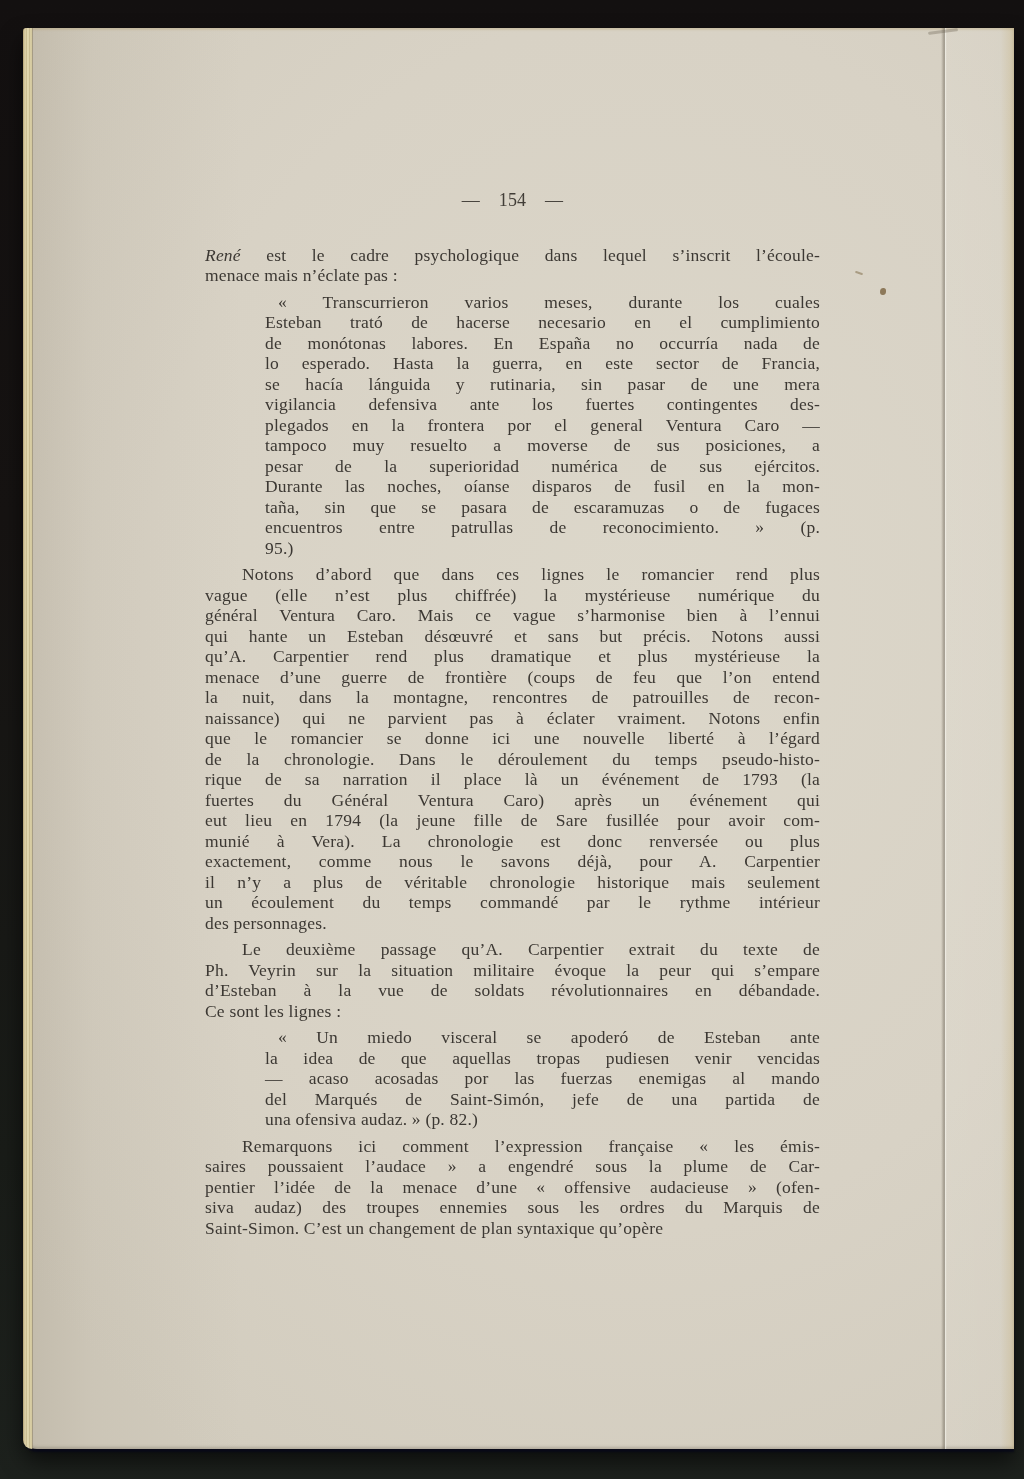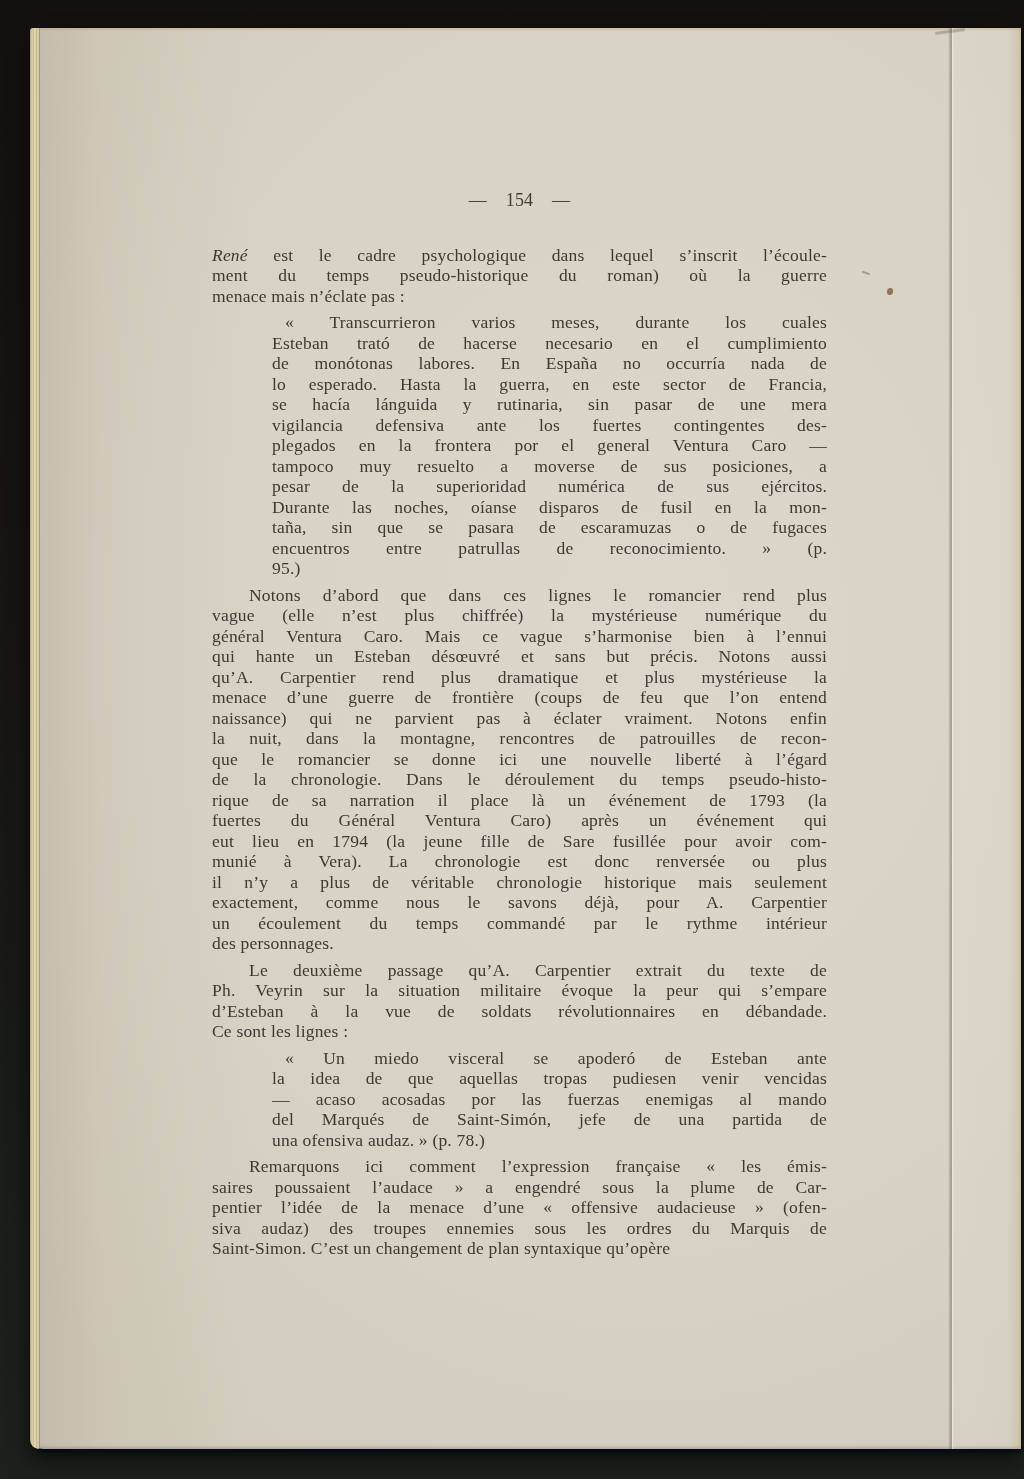--- a/index.html
+++ b/index.html
@@ -3,21 +3,21 @@
 <meta charset="utf-8">
 <style>
   html,body{margin:0;padding:0;}
   body{
     width:1024px;height:1479px;
     overflow:hidden;position:relative;
     background:linear-gradient(180deg,#131010 0%,#161312 35%,#191c18 78%,#1d211d 100%);
     font-family:"Liberation Serif","DejaVu Serif",serif;
   }
   .book-page{
-    position:absolute;left:30px;top:28px;width:991px;height:1421px;
+    position:absolute;left:23px;top:28px;width:991px;height:1421px;
     background:
       linear-gradient(90deg,rgba(120,108,86,.18) 0px,rgba(120,108,86,.07) 70px,rgba(0,0,0,0) 220px),
       radial-gradient(ellipse 900px 1100px at 62% 42%,#dcd7ca 0%,#d8d2c5 55%,#d2ccbe 90%),
       #d6d0c3;
     border-radius:5px 0 0 14px;
     box-shadow:0 3px 2px rgba(8,10,24,.95),0 12px 22px rgba(0,0,0,.6),
       inset 0 2px 2px rgba(176,154,96,.28),inset 0 -2px 3px rgba(90,84,66,.28);
     color:#3c3833;
   }
   .page-edge{
@@ -73,21 +73,20 @@
   <div class="crease"></div>
   <div class="right-leaf"></div>
   <div class="fold-notch"></div>
   <div class="speck"></div>
   <div class="speck2"></div>
   <div class="text-column">
     <div class="page-number">— 154 —</div>
     <div id="blocks-host">
         <div class="block para">
           <div class="line"><i>René</i> est le cadre psychologique dans lequel s’inscrit l’écoule-</div>
-          <div class="line">ment du temps pseudo-historique du roman) où la guerre</div>
           <div class="line last">menace mais n’éclate pas :</div>
         </div>
         <div class="block quote">
           <div class="line">« Transcurrieron varios meses, durante los cuales</div>
           <div class="line">Esteban trató de hacerse necesario en el cumplimiento</div>
           <div class="line">de monótonas labores. En España no occurría nada de</div>
           <div class="line">lo esperado. Hasta la guerra, en este sector de Francia,</div>
           <div class="line">se hacía lánguida y rutinaria, sin pasar de une mera</div>
           <div class="line">vigilancia defensiva ante los fuertes contingentes des-</div>
           <div class="line">plegados en la frontera por el general Ventura Caro —</div>
@@ -98,45 +97,45 @@
           <div class="line">encuentros entre patrullas de reconocimiento. » (p.</div>
           <div class="line last">95.)</div>
         </div>
         <div class="block para indent">
           <div class="line">Notons d’abord que dans ces lignes le romancier rend plus</div>
           <div class="line">vague (elle n’est plus chiffrée) la mystérieuse numérique du</div>
           <div class="line">général Ventura Caro. Mais ce vague s’harmonise bien à l’ennui</div>
           <div class="line">qui hante un Esteban désœuvré et sans but précis. Notons aussi</div>
           <div class="line">qu’A. Carpentier rend plus dramatique et plus mystérieuse la</div>
           <div class="line">menace d’une guerre de frontière (coups de feu que l’on entend</div>
+          <div class="line">la nuit, dans la montagne, rencontres de patrouilles de recon-</div>
           <div class="line">naissance) qui ne parvient pas à éclater vraiment. Notons enfin</div>
-          <div class="line">la nuit, dans la montagne, rencontres de patrouilles de recon-</div>
           <div class="line">que le romancier se donne ici une nouvelle liberté à l’égard</div>
           <div class="line">de la chronologie. Dans le déroulement du temps pseudo-histo-</div>
           <div class="line">rique de sa narration il place là un événement de 1793 (la</div>
           <div class="line">fuertes du Général Ventura Caro) après un événement qui</div>
           <div class="line">eut lieu en 1794 (la jeune fille de Sare fusillée pour avoir com-</div>
           <div class="line">munié à Vera). La chronologie est donc renversée ou plus</div>
+          <div class="line">exactement, comme nous le savons déjà, pour A. Carpentier</div>
           <div class="line">il n’y a plus de véritable chronologie historique mais seulement</div>
-          <div class="line">exactement, comme nous le savons déjà, pour A. Carpentier</div>
           <div class="line">un écoulement du temps commandé par le rythme intérieur</div>
           <div class="line last">des personnages.</div>
         </div>
         <div class="block para indent">
           <div class="line">Le deuxième passage qu’A. Carpentier extrait du texte de</div>
           <div class="line">Ph. Veyrin sur la situation militaire évoque la peur qui s’empare</div>
           <div class="line">d’Esteban à la vue de soldats révolutionnaires en débandade.</div>
           <div class="line last">Ce sont les lignes :</div>
         </div>
         <div class="block quote">
           <div class="line">« Un miedo visceral se apoderó de Esteban ante</div>
           <div class="line">la idea de que aquellas tropas pudiesen venir vencidas</div>
           <div class="line">— acaso acosadas por las fuerzas enemigas al mando</div>
           <div class="line">del Marqués de Saint-Simón, jefe de una partida de</div>
-          <div class="line last">una ofensiva audaz. » (p. 78.)</div>
+          <div class="line last">una ofensiva audaz. » (p. 82.)</div>
         </div>
         <div class="block para indent">
           <div class="line">Remarquons ici comment l’expression française « les émis-</div>
           <div class="line">saires poussaient l’audace » a engendré sous la plume de Car-</div>
           <div class="line">pentier l’idée de la menace d’une « offensive audacieuse » (ofen-</div>
           <div class="line">siva audaz) des troupes ennemies sous les ordres du Marquis de</div>
           <div class="line last">Saint-Simon. C’est un changement de plan syntaxique qu’opère</div>
         </div>
       </div>
   </div>

